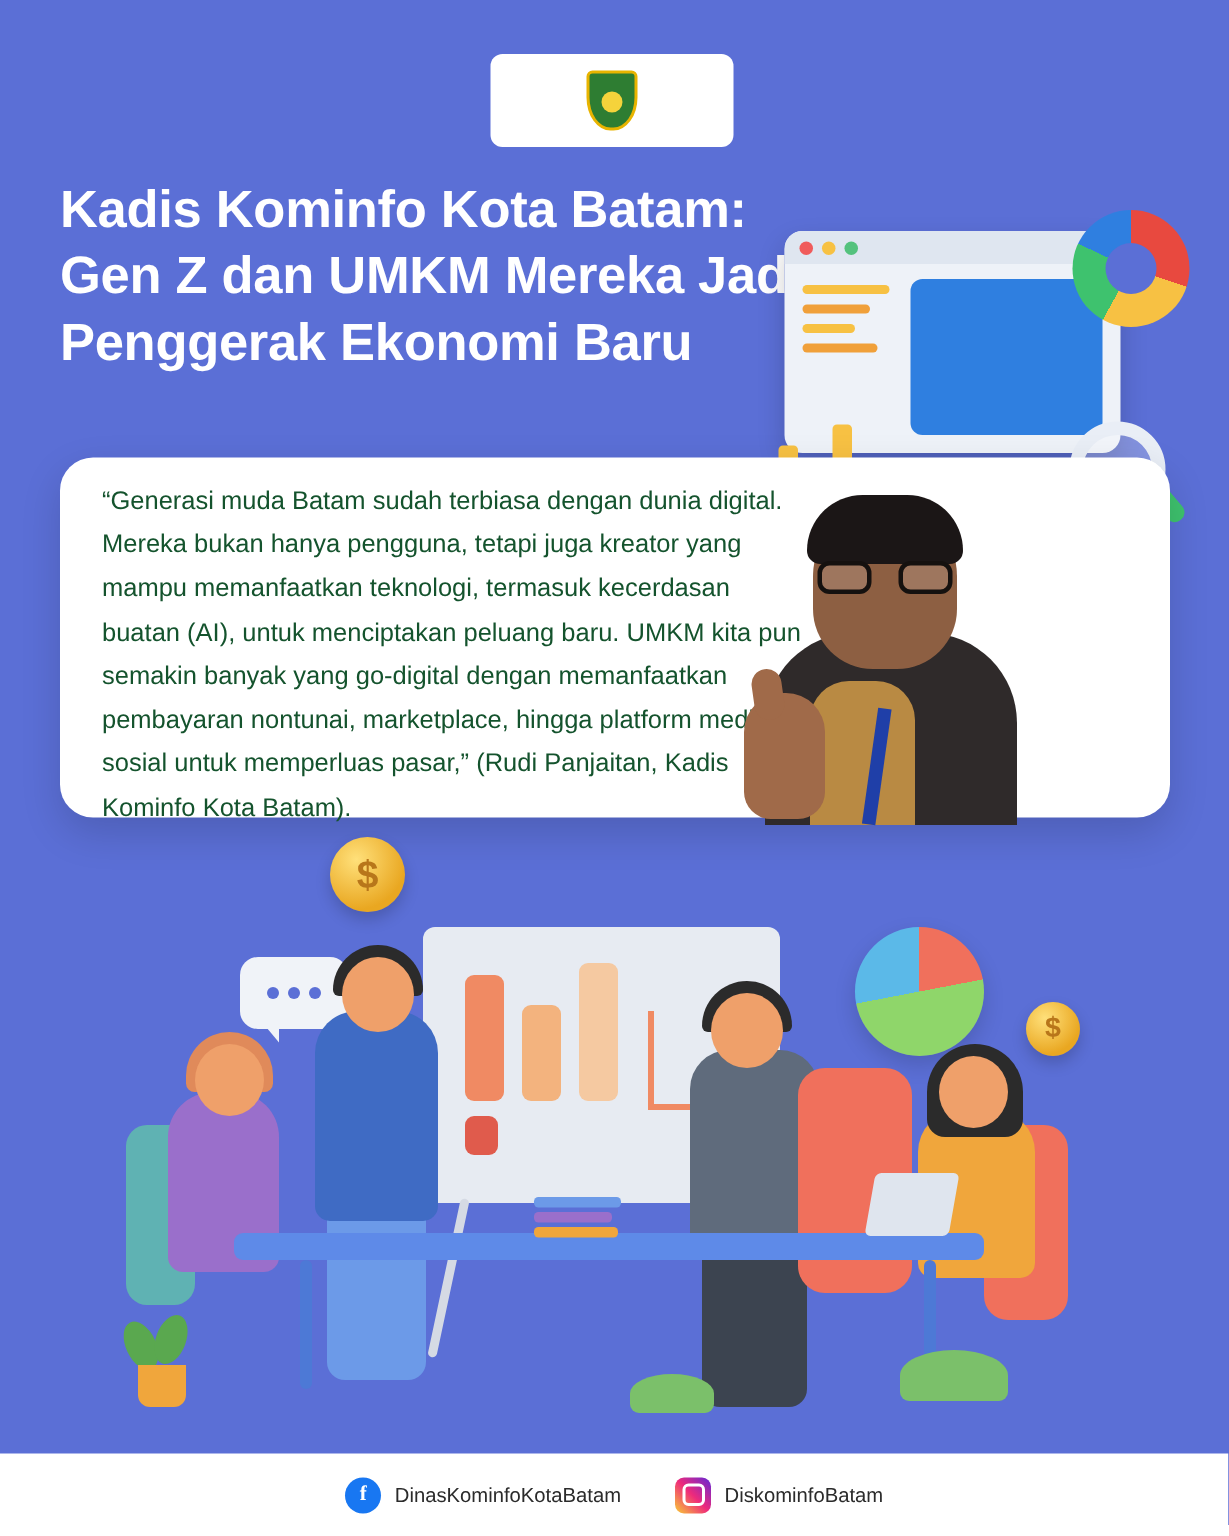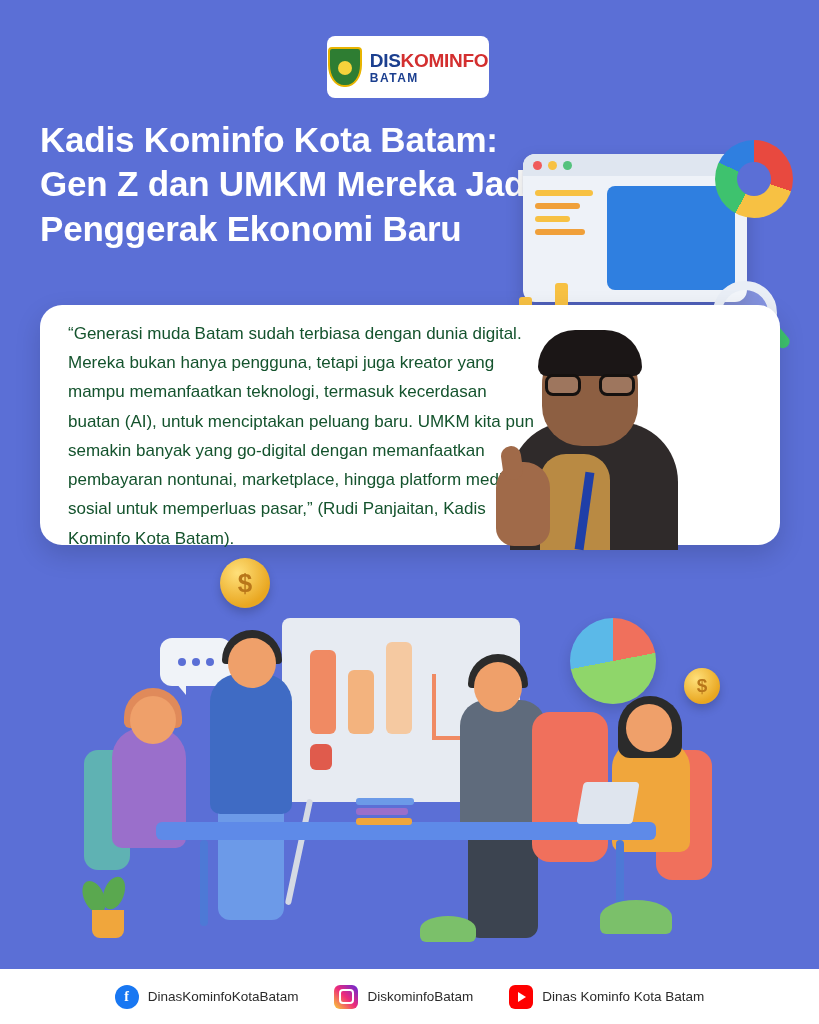--- a/index.html
+++ b/index.html
@@ -309,26 +309,20 @@
   .si.ig { background: linear-gradient(45deg,#f9ce34,#ee2a7b,#6228d7); }
   .si.ig::after { content:""; width: 11px; height: 11px; border: 2px solid #fff; border-radius: 4px; }
   .si.yt { background: #ff0000; border-radius: 6px; }
   .si.yt::after { content:""; border-left: 8px solid #fff; border-top: 5px solid transparent; border-bottom: 5px solid transparent; margin-left: 2px; }
 </style>
 </head>
 <body>
 
 <div class="logo-badge">
   <div class="logo-crest"></div>
-  <div class="logo-text">
-    <div class="l1">
-      <span class="dis">DIS</span><span class="kominfo">KOMINFO</span>
-    </div>
-    <div class="l2">BATAM</div>
-  </div>
 </div>
 
 <h1 class="headline">Kadis Kominfo Kota Batam: Gen Z dan UMKM Mereka Jadi Penggerak Ekonomi Baru</h1>
 
 <div class="dashboard-illustration">
   <div class="dash-window">
     <div class="dash-titlebar">
       <span class="dot r"></span>
       <span class="dot y"></span>
       <span class="dot g"></span>
@@ -433,17 +427,13 @@
 
 <div class="footer">
   <div class="social">
     <span class="si fb">f</span>
     <span class="label">DinasKominfoKotaBatam</span>
   </div>
   <div class="social">
     <span class="si ig"></span>
     <span class="label">DiskominfoBatam</span>
   </div>
-  <div class="social">
-    <span class="si yt"></span>
-    <span class="label">Dinas Kominfo Kota Batam</span>
-  </div>
 </div>
 
 </body></html>

